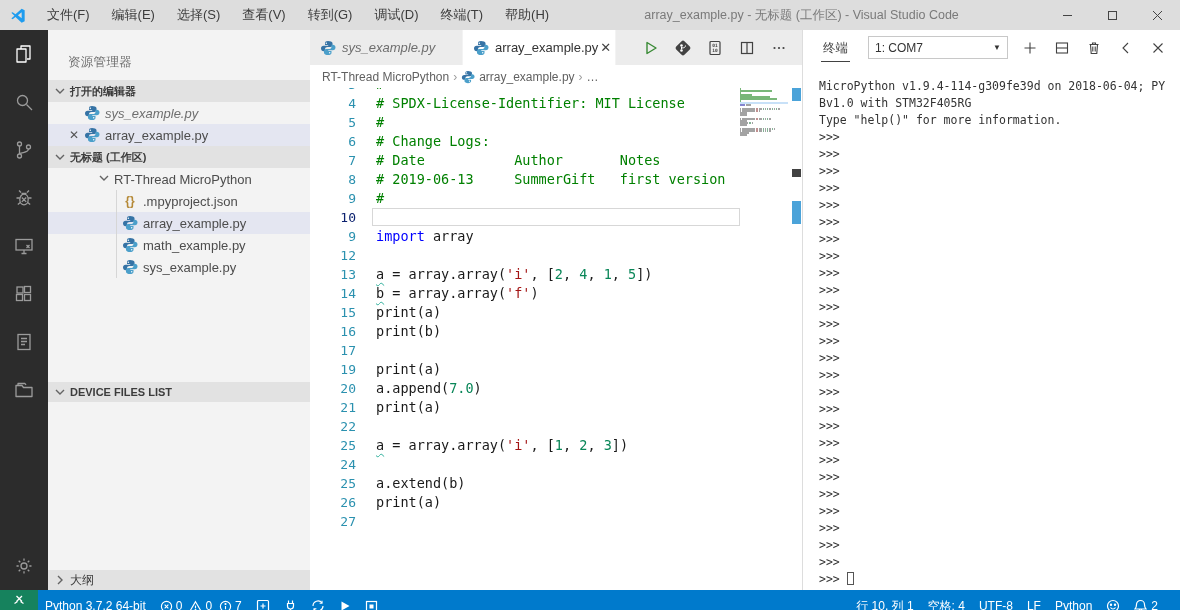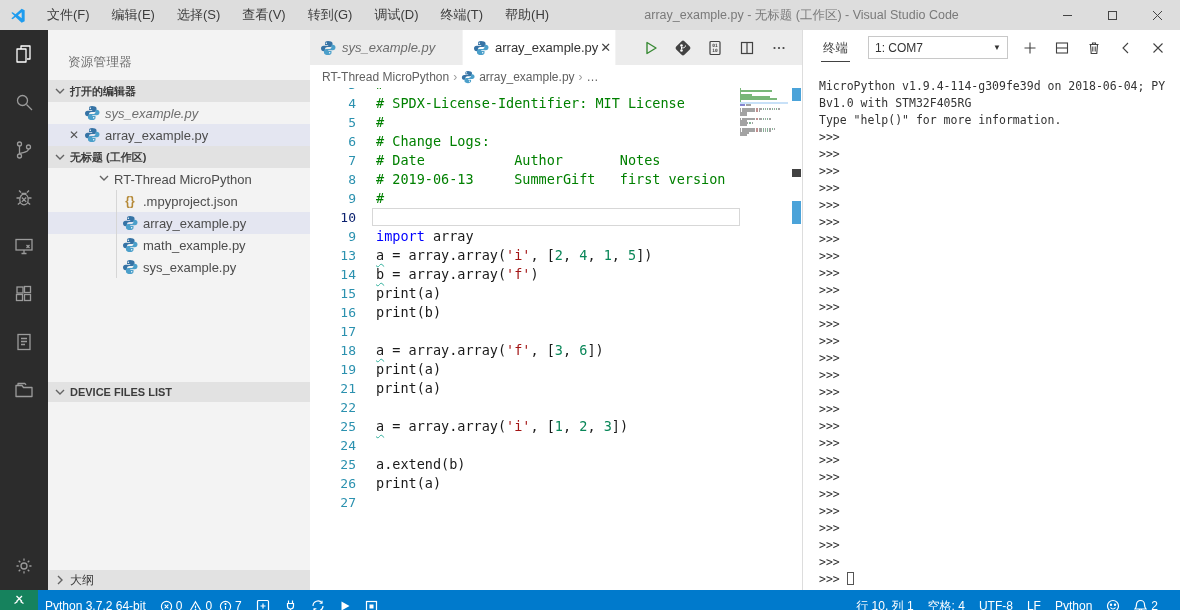--- a/index.html
+++ b/index.html
@@ -366,27 +366,28 @@
         <div class="code-lines" id="code-lines">
             <div class="code-row"><div class="ln">3</div><div class="ccode"><span class="tok c">#</span></div></div>
             <div class="code-row"><div class="ln">4</div><div class="ccode"><span class="tok c"># SPDX-License-Identifier: MIT License</span></div></div>
             <div class="code-row"><div class="ln">5</div><div class="ccode"><span class="tok c">#</span></div></div>
             <div class="code-row"><div class="ln">6</div><div class="ccode"><span class="tok c"># Change Logs:</span></div></div>
             <div class="code-row"><div class="ln">7</div><div class="ccode"><span class="tok c"># Date           Author       Notes</span></div></div>
             <div class="code-row"><div class="ln">8</div><div class="ccode"><span class="tok c"># 2019-06-13     SummerGift   first version</span></div></div>
             <div class="code-row"><div class="ln">9</div><div class="ccode"><span class="tok c">#</span></div></div>
             <div class="code-row current"><div class="ln">10</div><div class="cur-line-box"></div><div class="ccode"></div></div>
             <div class="code-row"><div class="ln">9</div><div class="ccode"><span class="tok k">import</span><span class="tok d"> array</span></div></div>
+            <div class="code-row"><div class="ln">12</div><div class="ccode"></div></div>
             <div class="code-row"><div class="ln">13</div><div class="ccode"><span class="tok v">a</span><span class="tok d"> = array.array(</span><span class="tok s">'i'</span><span class="tok d">, [</span><span class="tok n">2</span><span class="tok d">, </span><span class="tok n">4</span><span class="tok d">, </span><span class="tok n">1</span><span class="tok d">, </span><span class="tok n">5</span><span class="tok d">])</span></div></div>
             <div class="code-row"><div class="ln">14</div><div class="ccode"><span class="tok v">b</span><span class="tok d"> = array.array(</span><span class="tok s">'f'</span><span class="tok d">)</span></div></div>
             <div class="code-row"><div class="ln">15</div><div class="ccode"><span class="tok d">print(a)</span></div></div>
             <div class="code-row"><div class="ln">16</div><div class="ccode"><span class="tok d">print(b)</span></div></div>
             <div class="code-row"><div class="ln">17</div><div class="ccode"></div></div>
-            <div class="code-row"><div class="ln">18</div><div class="ccode"><span class="tok v">a</span><span class="tok d"> = array.array(</span><span class="tok s">'f'</span><span class="tok d">, [</span><span class="tok n">3</span><span class="tok d">, </span><span class="tok n">6</span><span class="tok d">])</span></div></div>
             <div class="code-row"><div class="ln">19</div><div class="ccode"><span class="tok d">print(a)</span></div></div>
+            <div class="code-row"><div class="ln">20</div><div class="ccode"><span class="tok d">a.append(</span><span class="tok n">7.0</span><span class="tok d">)</span></div></div>
             <div class="code-row"><div class="ln">21</div><div class="ccode"><span class="tok d">print(a)</span></div></div>
             <div class="code-row"><div class="ln">22</div><div class="ccode"></div></div>
             <div class="code-row"><div class="ln">25</div><div class="ccode"><span class="tok v">a</span><span class="tok d"> = array.array(</span><span class="tok s">'i'</span><span class="tok d">, [</span><span class="tok n">1</span><span class="tok d">, </span><span class="tok n">2</span><span class="tok d">, </span><span class="tok n">3</span><span class="tok d">])</span></div></div>
             <div class="code-row"><div class="ln">24</div></div>
             <div class="code-row"><div class="ln">25</div><div class="ccode"><span class="tok d">a.extend(b)</span></div></div>
             <div class="code-row"><div class="ln">26</div><div class="ccode"><span class="tok d">print(a)</span></div></div>
             <div class="code-row"><div class="ln">27</div><div class="ccode"></div></div>
           </div>
         <div class="minimap" id="minimap">
             <div class="mm-row">

